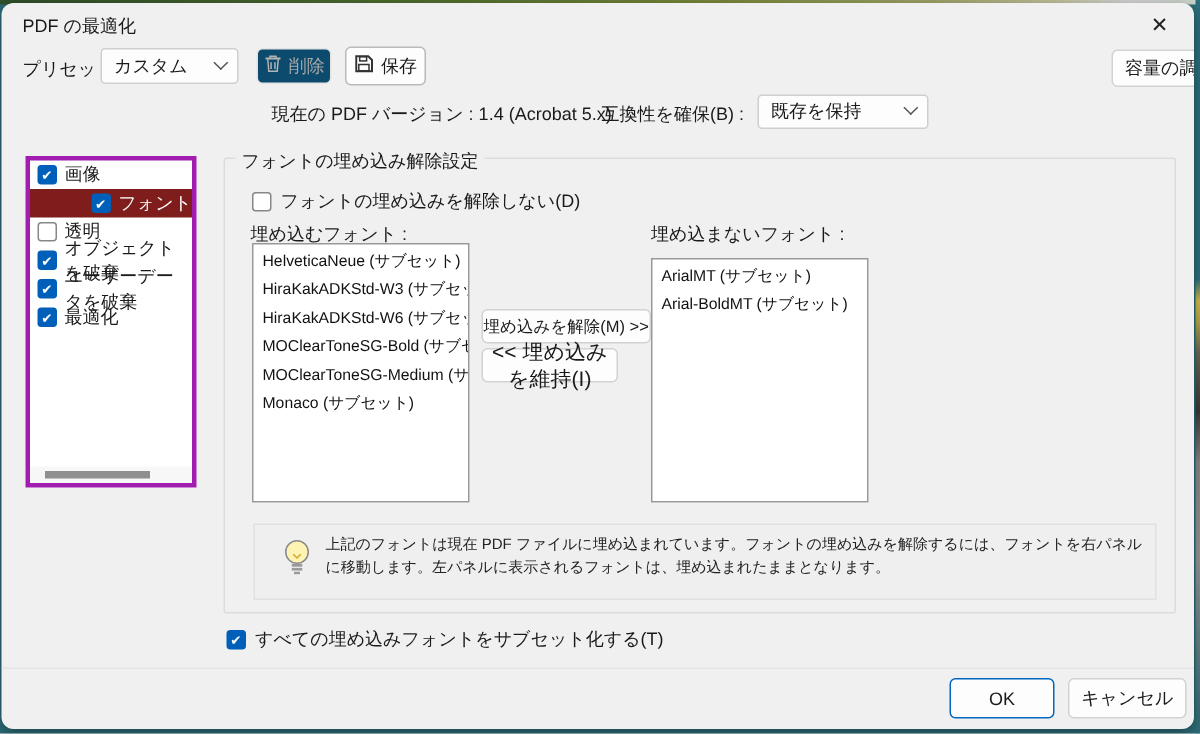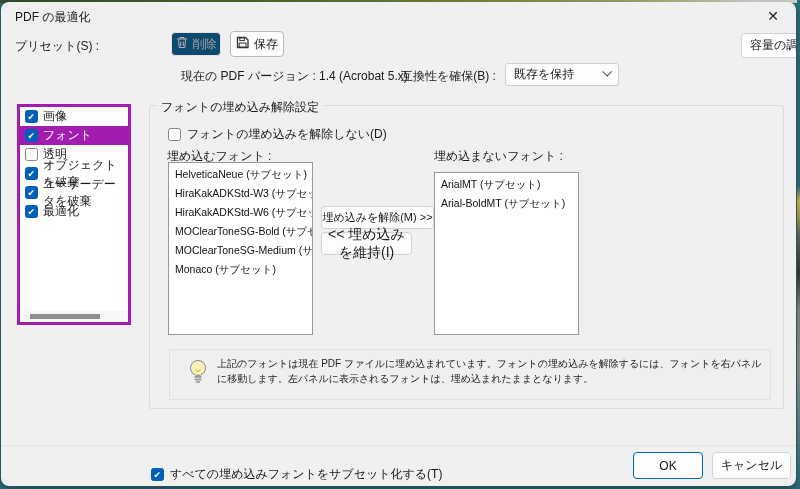--- a/index.html
+++ b/index.html
@@ -32,33 +32,33 @@
   #compat-combo{left:504px;top:61px;width:114px;height:23px;}
 
   .btn{position:absolute;background:#fdfdfd;border:1px solid #d2d2d2;border-radius:4px;
     display:flex;align-items:center;justify-content:center;gap:5px;font-size:12px;color:#1a1a1a;}
   #delete-btn{left:170px;top:30px;width:50px;height:24px;color:#a8a8a8;background:#0c4a6e;border-color:#e3e3e3;}
   #save-btn{left:229px;top:29px;width:54px;height:26px;border-color:#b9b9b9;}
   #audit-btn{left:704px;top:31px;width:105px;height:25px;margin-left:36px;}
 
   #sidebar{position:absolute;left:16px;top:102px;width:114px;height:221px;background:#ffffff;border:3px solid #a21caf;}
   .side-row{height:19px;display:flex;align-items:center;gap:5px;padding-left:5px;font-size:12px;}
-  .side-row.selected{background:#a21caf;color:#fff;}
+  .side-row.selected{background:#7f1d1d;color:#fff;justify-content:flex-end;}
   .checkbox{width:13px;height:13px;border:1px solid #878787;border-radius:2.5px;background:#fff;flex:none;position:relative;}
   .checkbox.checked{background:#005fb8;border-color:#005fb8;}
   .checkbox.checked::after{content:"✔";color:#fff;font-size:9px;position:absolute;left:1.5px;top:0.5px;line-height:11px;}
   .hscroll{position:absolute;left:0;right:0;bottom:0;height:11px;background:#f7f7f7;}
   .hthumb{position:absolute;left:10px;top:3px;width:70px;height:5px;background:#8f8f8f;}
 
   .groupbox{position:absolute;left:148px;top:103px;width:635px;height:304px;border:1px solid #dcdcdc;border-radius:2px;}
   .group-title{position:absolute;left:156px;top:97px;background:#f0f0f0;padding:0 4px;font-size:12px;}
 
   .check-row{position:absolute;display:flex;align-items:center;gap:6px;font-size:12px;}
   #dont-unembed-row{left:167px;top:124px;}
-  #subset-row{left:150px;top:416px;margin-top:48px;}
+  #subset-row{left:150px;top:416px;}
 
   #embed-label{left:166px;top:146px;}
   #unembed-label{left:433px;top:146px;}
 
   .font-list{position:absolute;background:#fff;border:1px solid #999;overflow:hidden;padding-top:2px;}
   #embed-list{left:167px;top:160px;width:145px;height:173px;}
   #unembed-list{left:433px;top:170px;width:145px;height:163px;}
   .font-item{height:19px;line-height:19px;padding-left:6px;font-size:10.5px;white-space:nowrap;color:#111;}
 
   #unembed-btn{left:320px;top:204px;width:113px;height:23px;font-size:11px;}
@@ -79,20 +79,24 @@
 <div class="desktop-right"></div>
 
 <div class="dialog">
 
   <div class="title-text">PDF の最適化</div>
   <button class="close-btn">
     <span>✕</span>
   </button>
 
   <span class="lbl" style="left:14px;top:36px;">プリセット(S) :</span>
+  <div class="combo" id="preset-combo">
+    <span>カスタム</span>
+    <span class="chev"></span>
+  </div>
 
   <button class="btn" id="delete-btn">
     <span><svg width="12" height="13" viewBox="0 0 12 13">
           <path d="M1 3 h10" stroke="#b5b5b5" stroke-width="1.2" fill="none"></path>
           <path d="M4 3 V1.5 h4 V3" fill="none" stroke="#b5b5b5"></path>
           <path d="M2.5 3.5 l.7 8 h5.6 l.7-8" fill="none" stroke="#b5b5b5"></path>
           <path d="M4.7 5.5 v4.5 M7.3 5.5 v4.5" stroke="#b5b5b5" fill="none"></path>
         </svg></span>
     <span>削除</span>
   </button>

